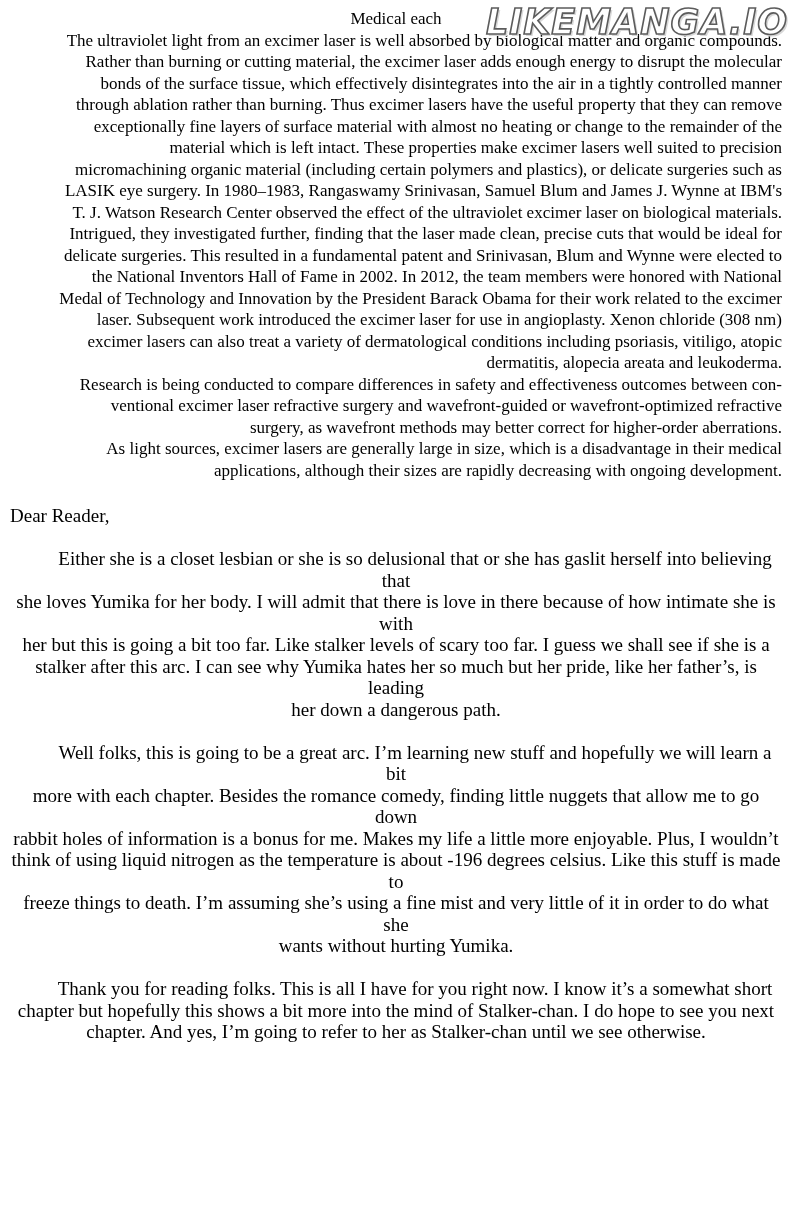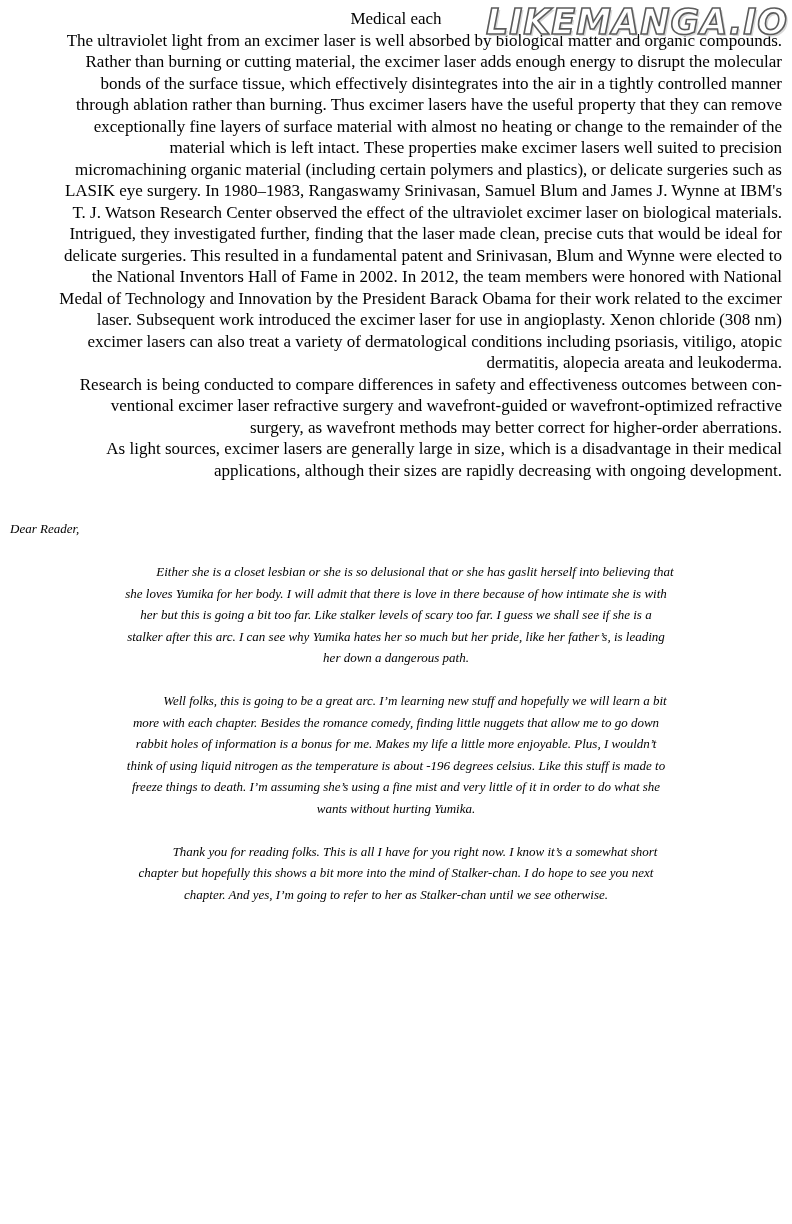--- a/index.html
+++ b/index.html
@@ -25,24 +25,23 @@
     white-space: nowrap;
   }
   .wiki p {
     margin: 0;
     text-align: right;
     font-size: 17px;
     line-height: 21.5px;
     white-space: pre-line;
   }
   .letter {
-    margin-top: 37px;
-    font-size: 13px;
+    margin-top: 24px;
+    font-size: 19px;
     line-height: 21.5px;
-    font-style: italic;
   }
   .letter .salutation { margin: 0; }
   .letter .para {
     margin: 21.5px 0;
     white-space: pre-line;
     text-indent: 38px;
     text-align: center;
   }
   .letter .closing { margin: 0; }
   .signature-block { margin-top: 26px; }

